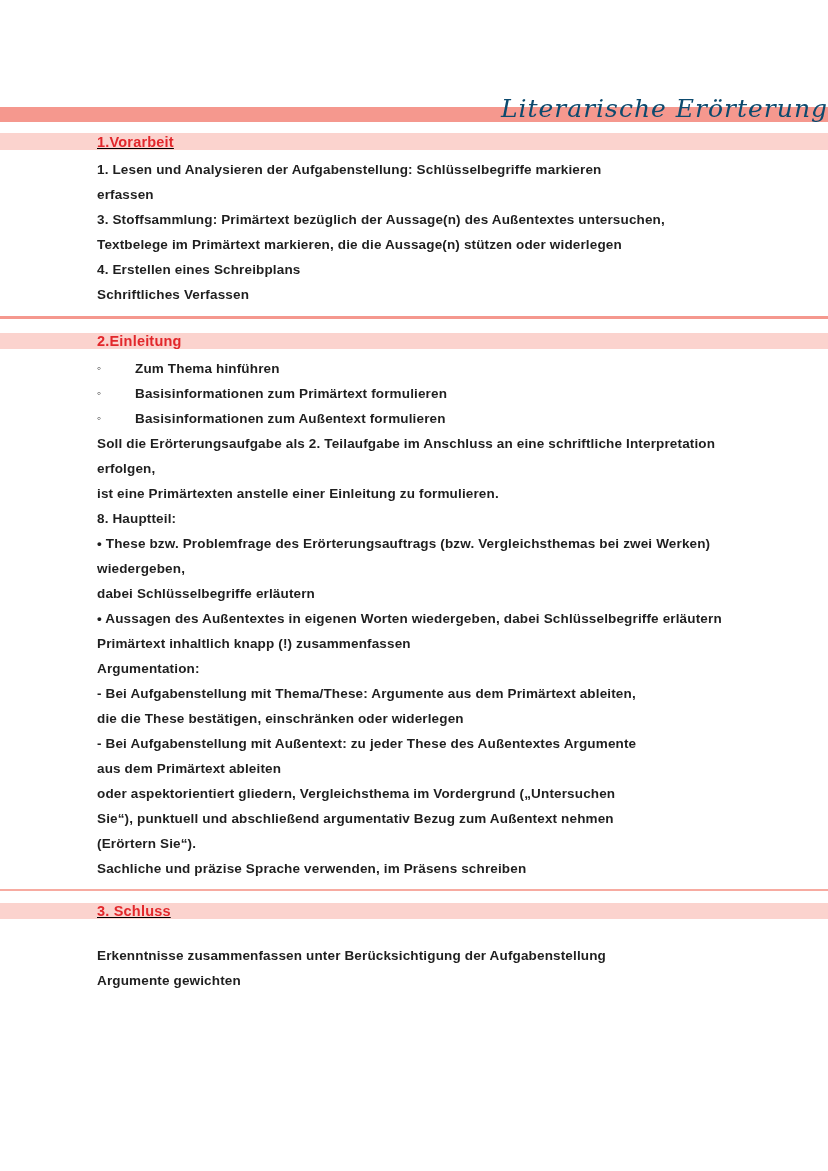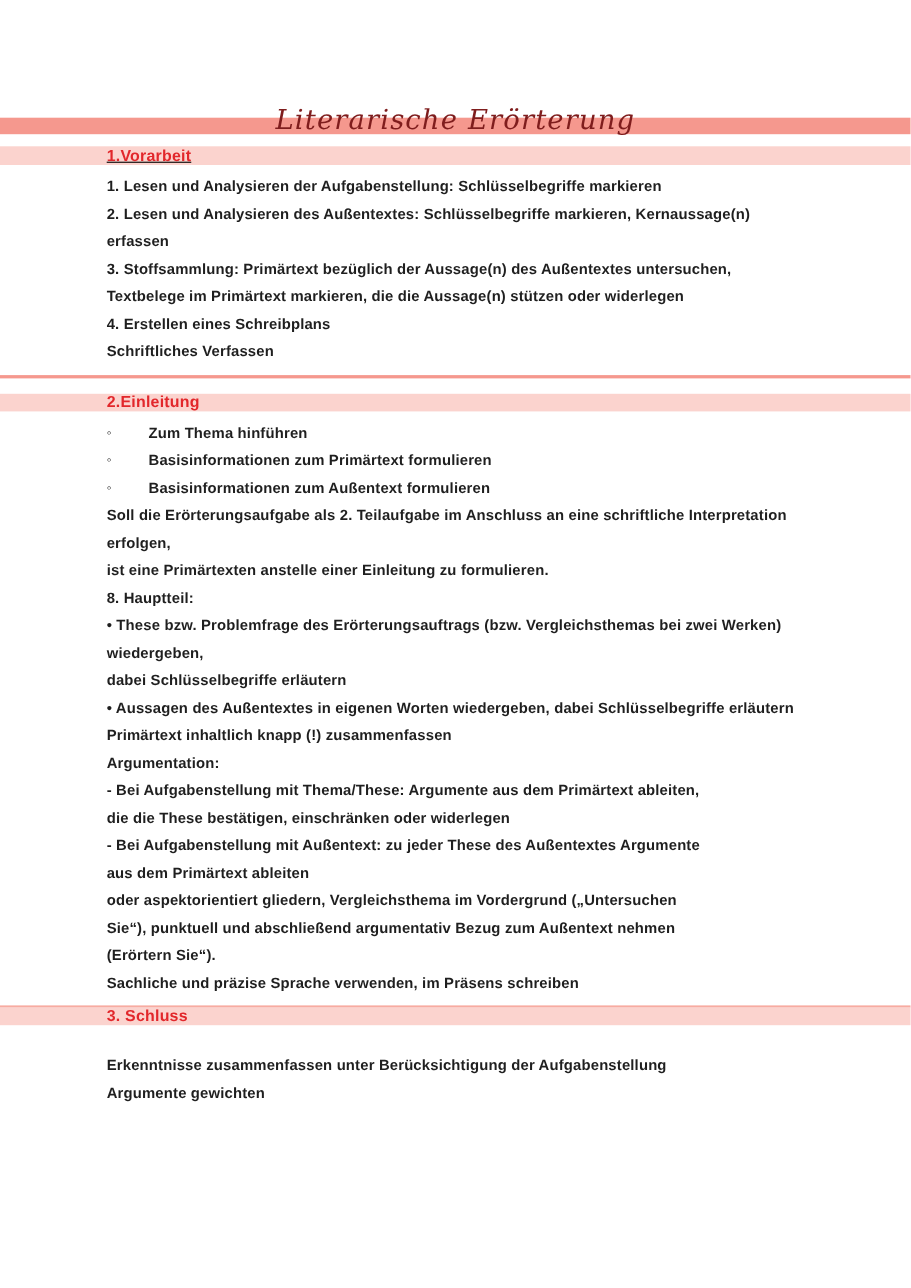--- a/index.html
+++ b/index.html
@@ -15,46 +15,46 @@
   .title-band {
     margin-top: 107px;
     height: 15px;
     background: #f5988e;
     position: relative;
   }
   .title-script {
     position: absolute;
     left: 0; right: 0;
     top: -13px;
-    text-align: center;
+    text-align: right;
     font-family: "DejaVu Serif", serif;
     font-style: italic;
     font-size: 25px;
     letter-spacing: 1px;
-    color: #7f1d1d;
+    color: #0c4a6e;
   }
   
   .heading-band {
     height: 17px;
     background: #fbd3ce;
     display: flex;
     align-items: center;
     padding-left: 97px;
     box-sizing: border-box;
   }
   .heading-text {
     color: #e2272b;
     font-weight: bold;
     font-size: 14.5px;
     letter-spacing: 0.2px;
     white-space: nowrap;
   }
   .band-1 { margin-top: 11px; text-decoration: underline; }
   .band-2 { margin-top: 14px; height: 16px; }
-  .band-3 { height: 16px; }
+  .band-3 { margin-top: 12px; height: 16px; text-decoration: underline; }
   
   .divider-2 { margin-top: 9px; height: 3px; background: #f5988e; }
   .divider-3 { margin-top: 8px; height: 2px; background: #f7aba1; }
   
   .body-block {
     padding-left: 97px;
     padding-right: 16px;
     color: #1f1f1f;
     font-weight: bold;
     font-size: 13.5px;
@@ -88,21 +88,20 @@
 
   <div class="title-band">
     <div class="title-script">Literarische Erörterung</div>
   </div>
 
   <div class="heading-band band-1">
     <span class="heading-text">1.Vorarbeit</span>
   </div>
   <div class="body-block body-1">
     <div class="line">1. Lesen und Analysieren der Aufgabenstellung: Schlüsselbegriffe markieren</div>
-    <div class="line">2. Lesen und Analysieren des Außentextes: Schlüsselbegriffe markieren, Kernaussage(n)</div>
     <div class="line">erfassen</div>
     <div class="line">3. Stoffsammlung: Primärtext bezüglich der Aussage(n) des Außentextes untersuchen,</div>
     <div class="line">Textbelege im Primärtext markieren, die die Aussage(n) stützen oder widerlegen</div>
     <div class="line">4. Erstellen eines Schreibplans</div>
     <div class="line">Schriftliches Verfassen</div>
   </div>
 
   <div class="divider-2"></div>
   <div class="heading-band band-2">
     <span class="heading-text">2.Einleitung</span>

